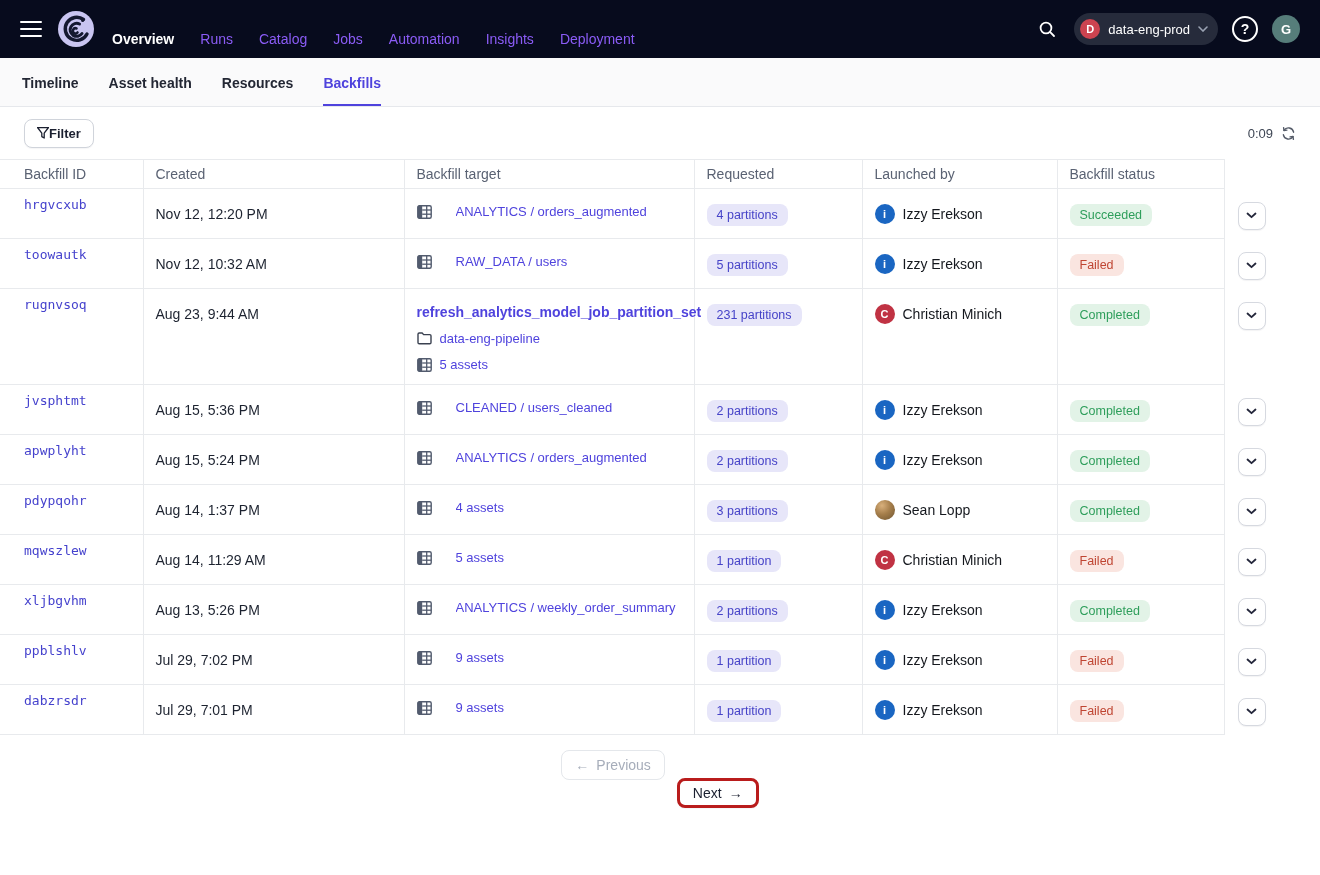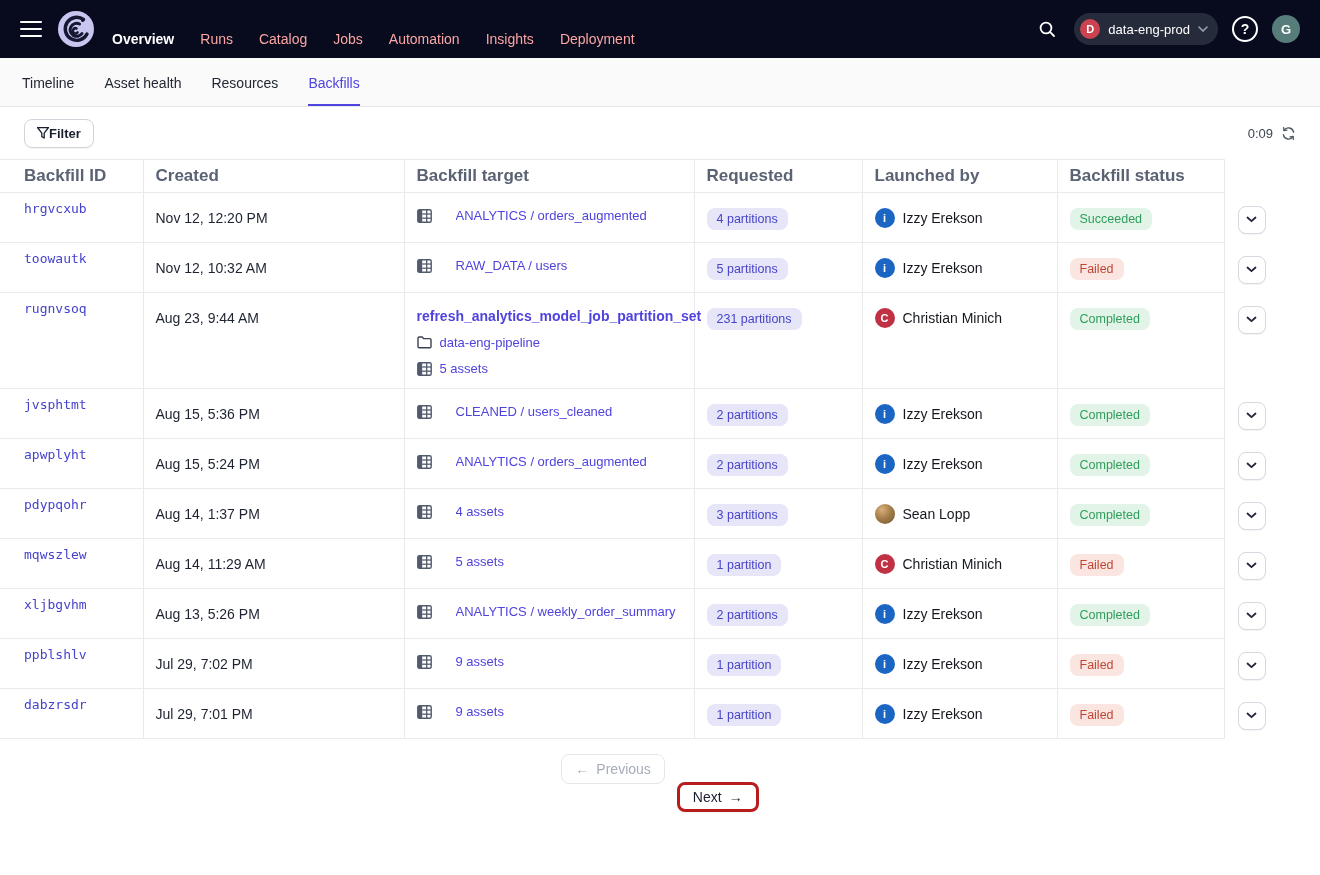--- a/index.html
+++ b/index.html
@@ -5,44 +5,44 @@
   * { margin:0; padding:0; box-sizing:border-box; }
   html,body { width:1320px; height:875px; background:#ffffff; overflow:hidden;
     font-family:"Liberation Sans", sans-serif; -webkit-font-smoothing:antialiased; }
 
   
   .topnav { height:58px; background:#070b1d; display:flex; align-items:center; padding:0 20px; }
   .hamburger { width:22px; height:16px; display:flex; flex-direction:column; justify-content:space-between; cursor:pointer; margin-right:16px; }
   .hamburger span { display:block; height:2px; background:#ffffff; border-radius:1px; }
   .logo { width:36px; height:36px; margin-right:18px; flex:0 0 auto; }
   .nav-items { display:flex; gap:26px; align-items:center;margin-top:20px; }
-  .nav-item { font-size:14px; color:#fca5a5; cursor:pointer; white-space:nowrap; }
+  .nav-item { font-size:14px; color:#8b5cf6; cursor:pointer; white-space:nowrap; }
   .nav-item.active { color:#ffffff; font-weight:700; }
   .topnav-right { margin-left:auto; display:flex; align-items:center; gap:14px; }
   .icon-btn { background:none; border:none; cursor:pointer; display:flex; align-items:center; justify-content:center; padding:4px; }
   .deploy-pill { display:flex; align-items:center; gap:8px; background:#262b3b; border-radius:16px; height:32px; padding:0 10px 0 6px; cursor:pointer; border:none; }
   .deploy-badge { width:20px; height:20px; border-radius:50%; background:#cc4350; color:#fff; font-size:11px; font-weight:700; display:flex; align-items:center; justify-content:center; }
   .deploy-name { color:#ffffff; font-size:13px; }
   .help-btn { width:26px; height:26px; border-radius:50%; border:2px solid #ffffff; background:none; color:#ffffff; font-size:14px; font-weight:700; display:flex; align-items:center; justify-content:center; cursor:pointer; }
   .avatar-g { width:28px; height:28px; border-radius:50%; background:#567d7a; color:#fff; font-size:13px; font-weight:600; display:flex; align-items:center; justify-content:center; cursor:pointer; border:none; }
 
   
   .tabs { height:49px; background:#fafafb; border-bottom:1px solid #e6e8ec; display:flex; align-items:stretch; gap:30px; padding:0 22px; }
-  .tab { display:flex; align-items:center; font-size:14px; font-weight:400; color:#232734; cursor:pointer; border-bottom:2px solid transparent; padding-top:4px; }
+  .tab { display:flex; align-items:center; font-size:14px; font-weight:700; color:#232734; cursor:pointer; border-bottom:2px solid transparent; padding-top:4px; }
   .tab.active { color:#4f43dd; border-bottom-color:#4f43dd; }
 
   
   .toolbar { height:52px; display:flex; align-items:center; justify-content:space-between; padding:0 24px; }
   .filter-btn { display:flex; align-items:center; height:29px; padding:0 12px; background:#ffffff; border:1px solid #d0d4db; border-radius:8px; font-size:13px; font-weight:600; color:#1b2030; cursor:pointer; box-shadow:0 1px 1px rgba(20,24,40,.04); }
   .timer-group { display:flex; align-items:center; gap:8px; }
   .timer-text { font-size:13px; color:#3e4654; }
 
   
   table.backfills { width:1320px; border-collapse:collapse; table-layout:fixed; }
-  th { text-align:left; font-weight:700; font-size:17px; color:#5a6273; padding:6px 12px 6px 12px; height:26px;
+  th { text-align:left; font-weight:400; font-size:14px; color:#5a6273; padding:6px 12px 6px 12px; height:26px;
        border-top:1px solid #e8eaed; border-bottom:1px solid #e8eaed; white-space:nowrap; overflow:hidden; }
   th.c-id { padding-left:24px; }
   th + th { border-left:1px solid #e8eaed; }
   th.c-actions { border-top:none; border-bottom:none; }
   td { vertical-align:top; padding:15px 12px 12px 12px; border-bottom:1px solid #e8eaed; }
   td + td { border-left:1px solid #e8eaed; }
   td.c-id { padding-left:24px; padding-top:6px; }
   td.c-actions { border-bottom:none; padding:13px 0 0 13px; }
   .id-link { font-family:"DejaVu Sans Mono", monospace; font-size:13px; color:#4542cd; text-decoration:none; cursor:pointer; }
   .created { font-size:14px; color:#1d2330; padding-top:17px; }

